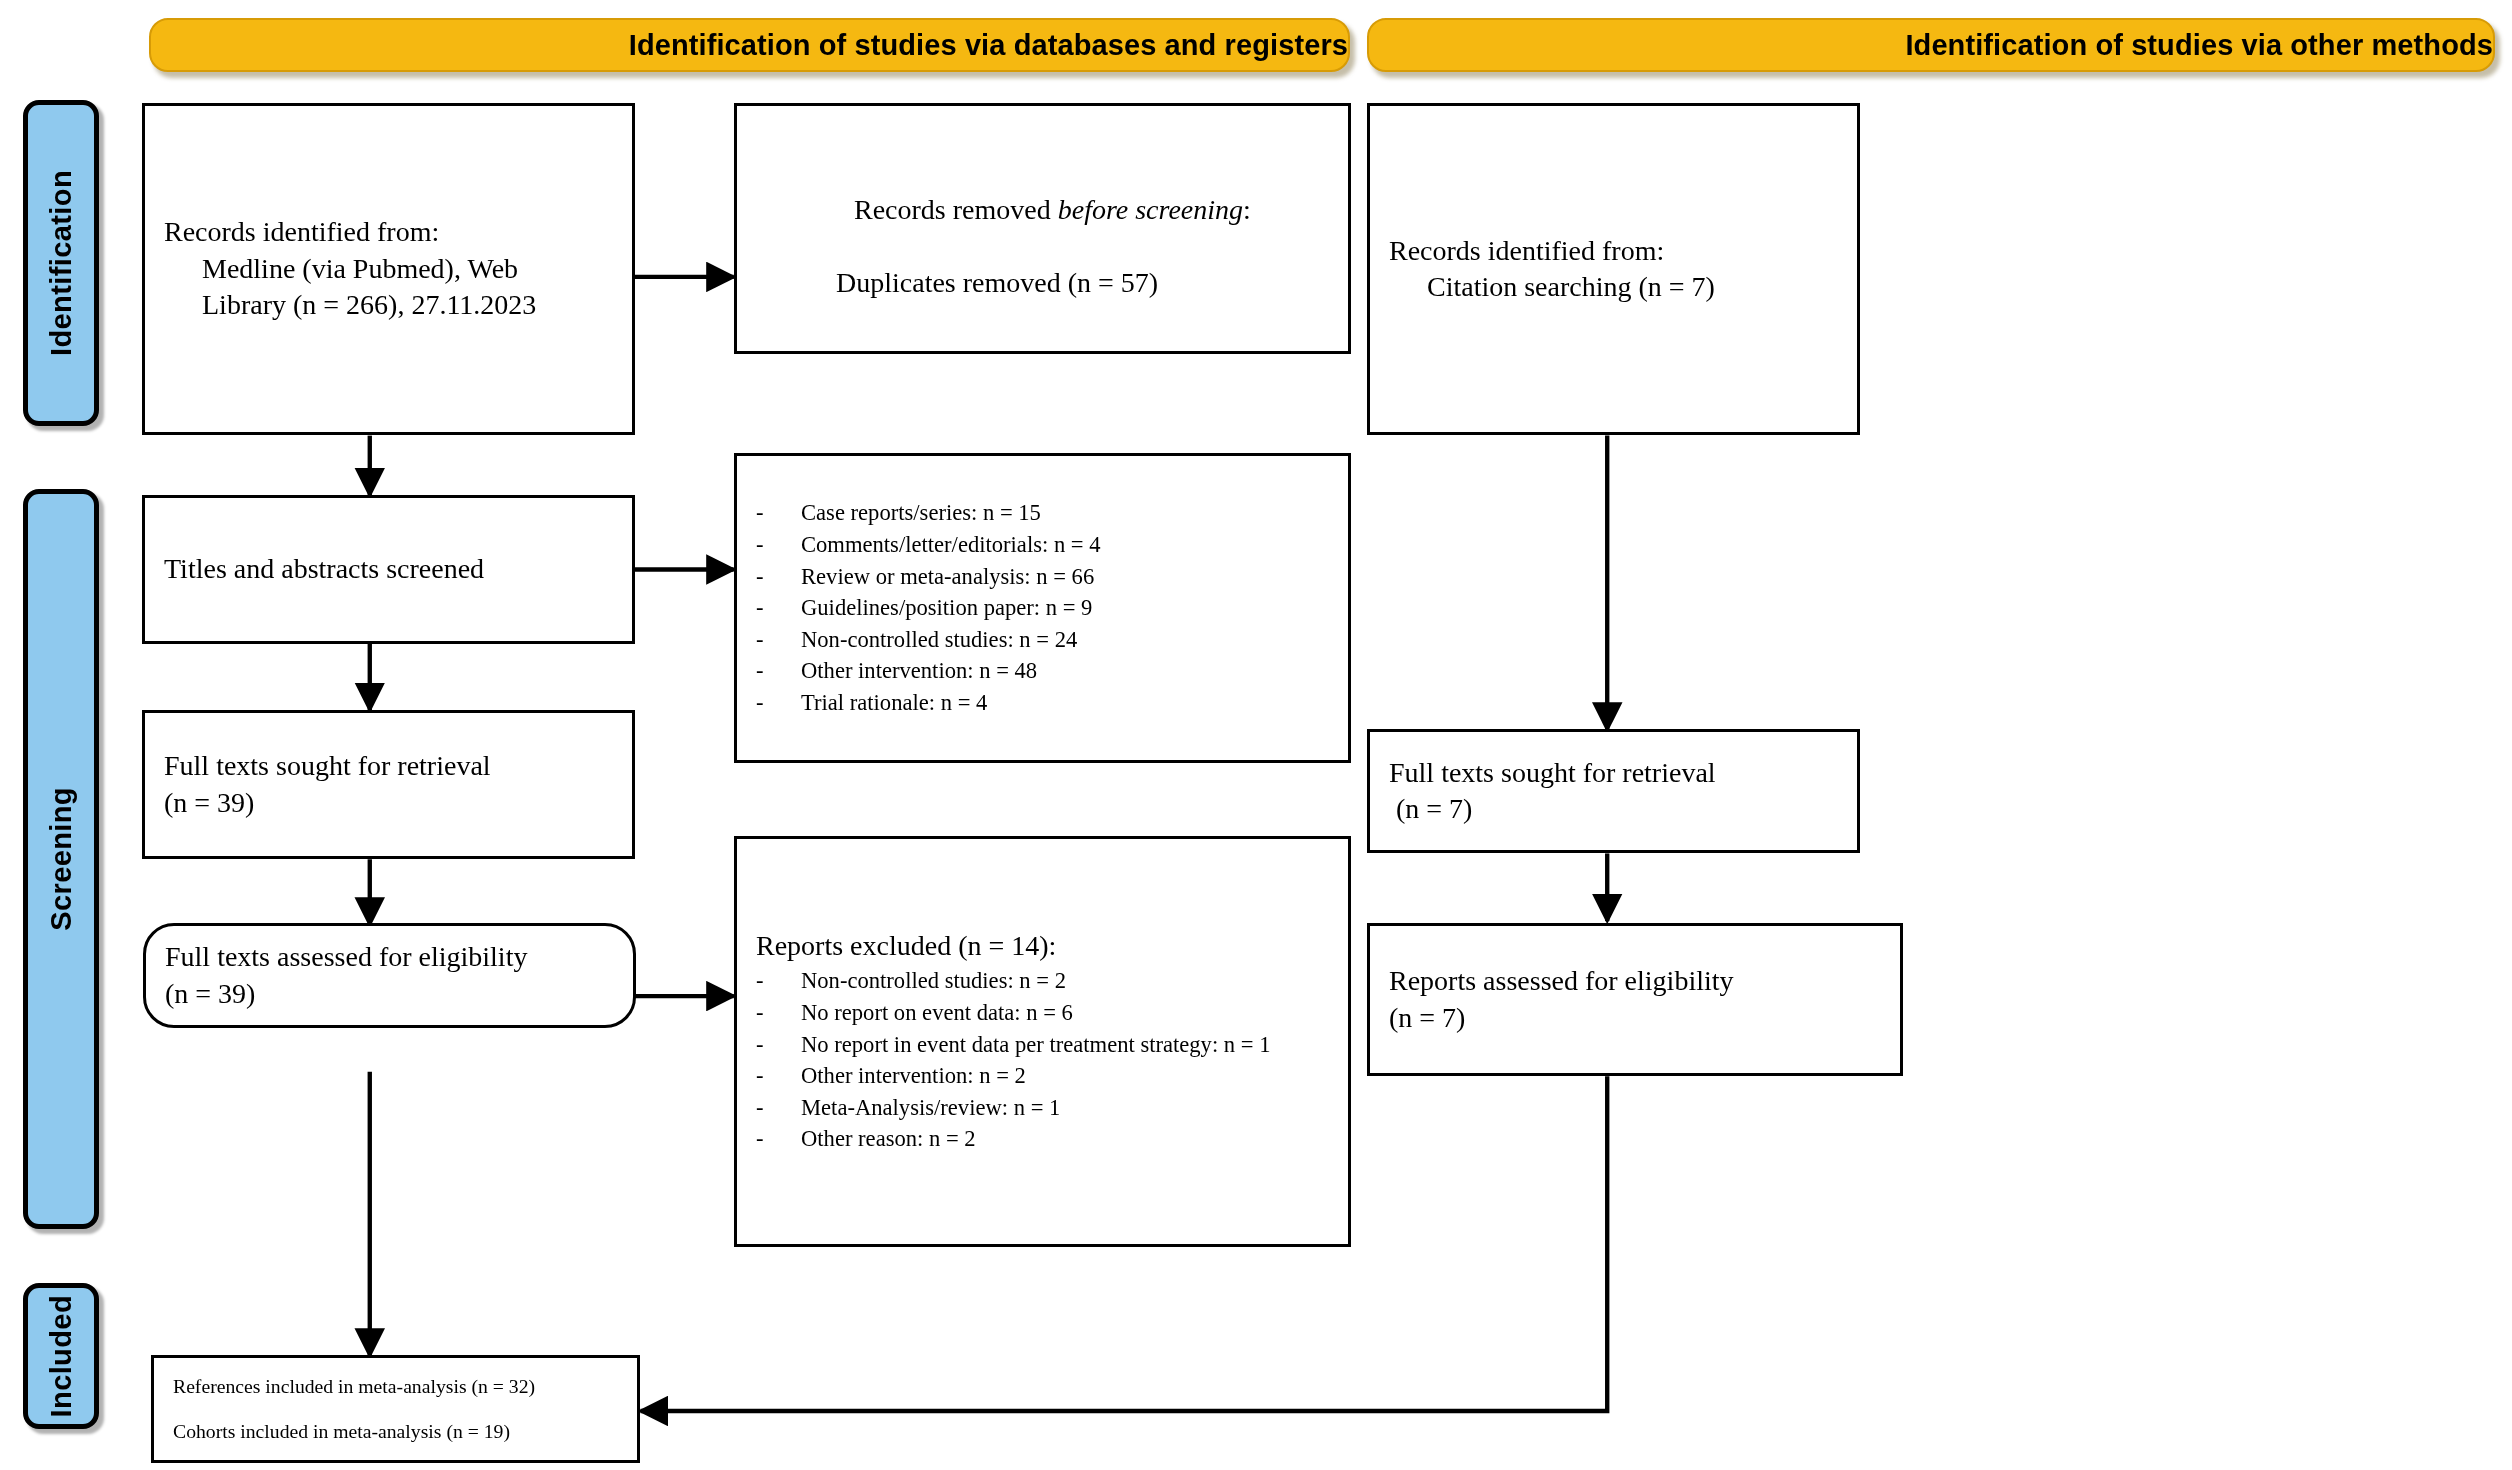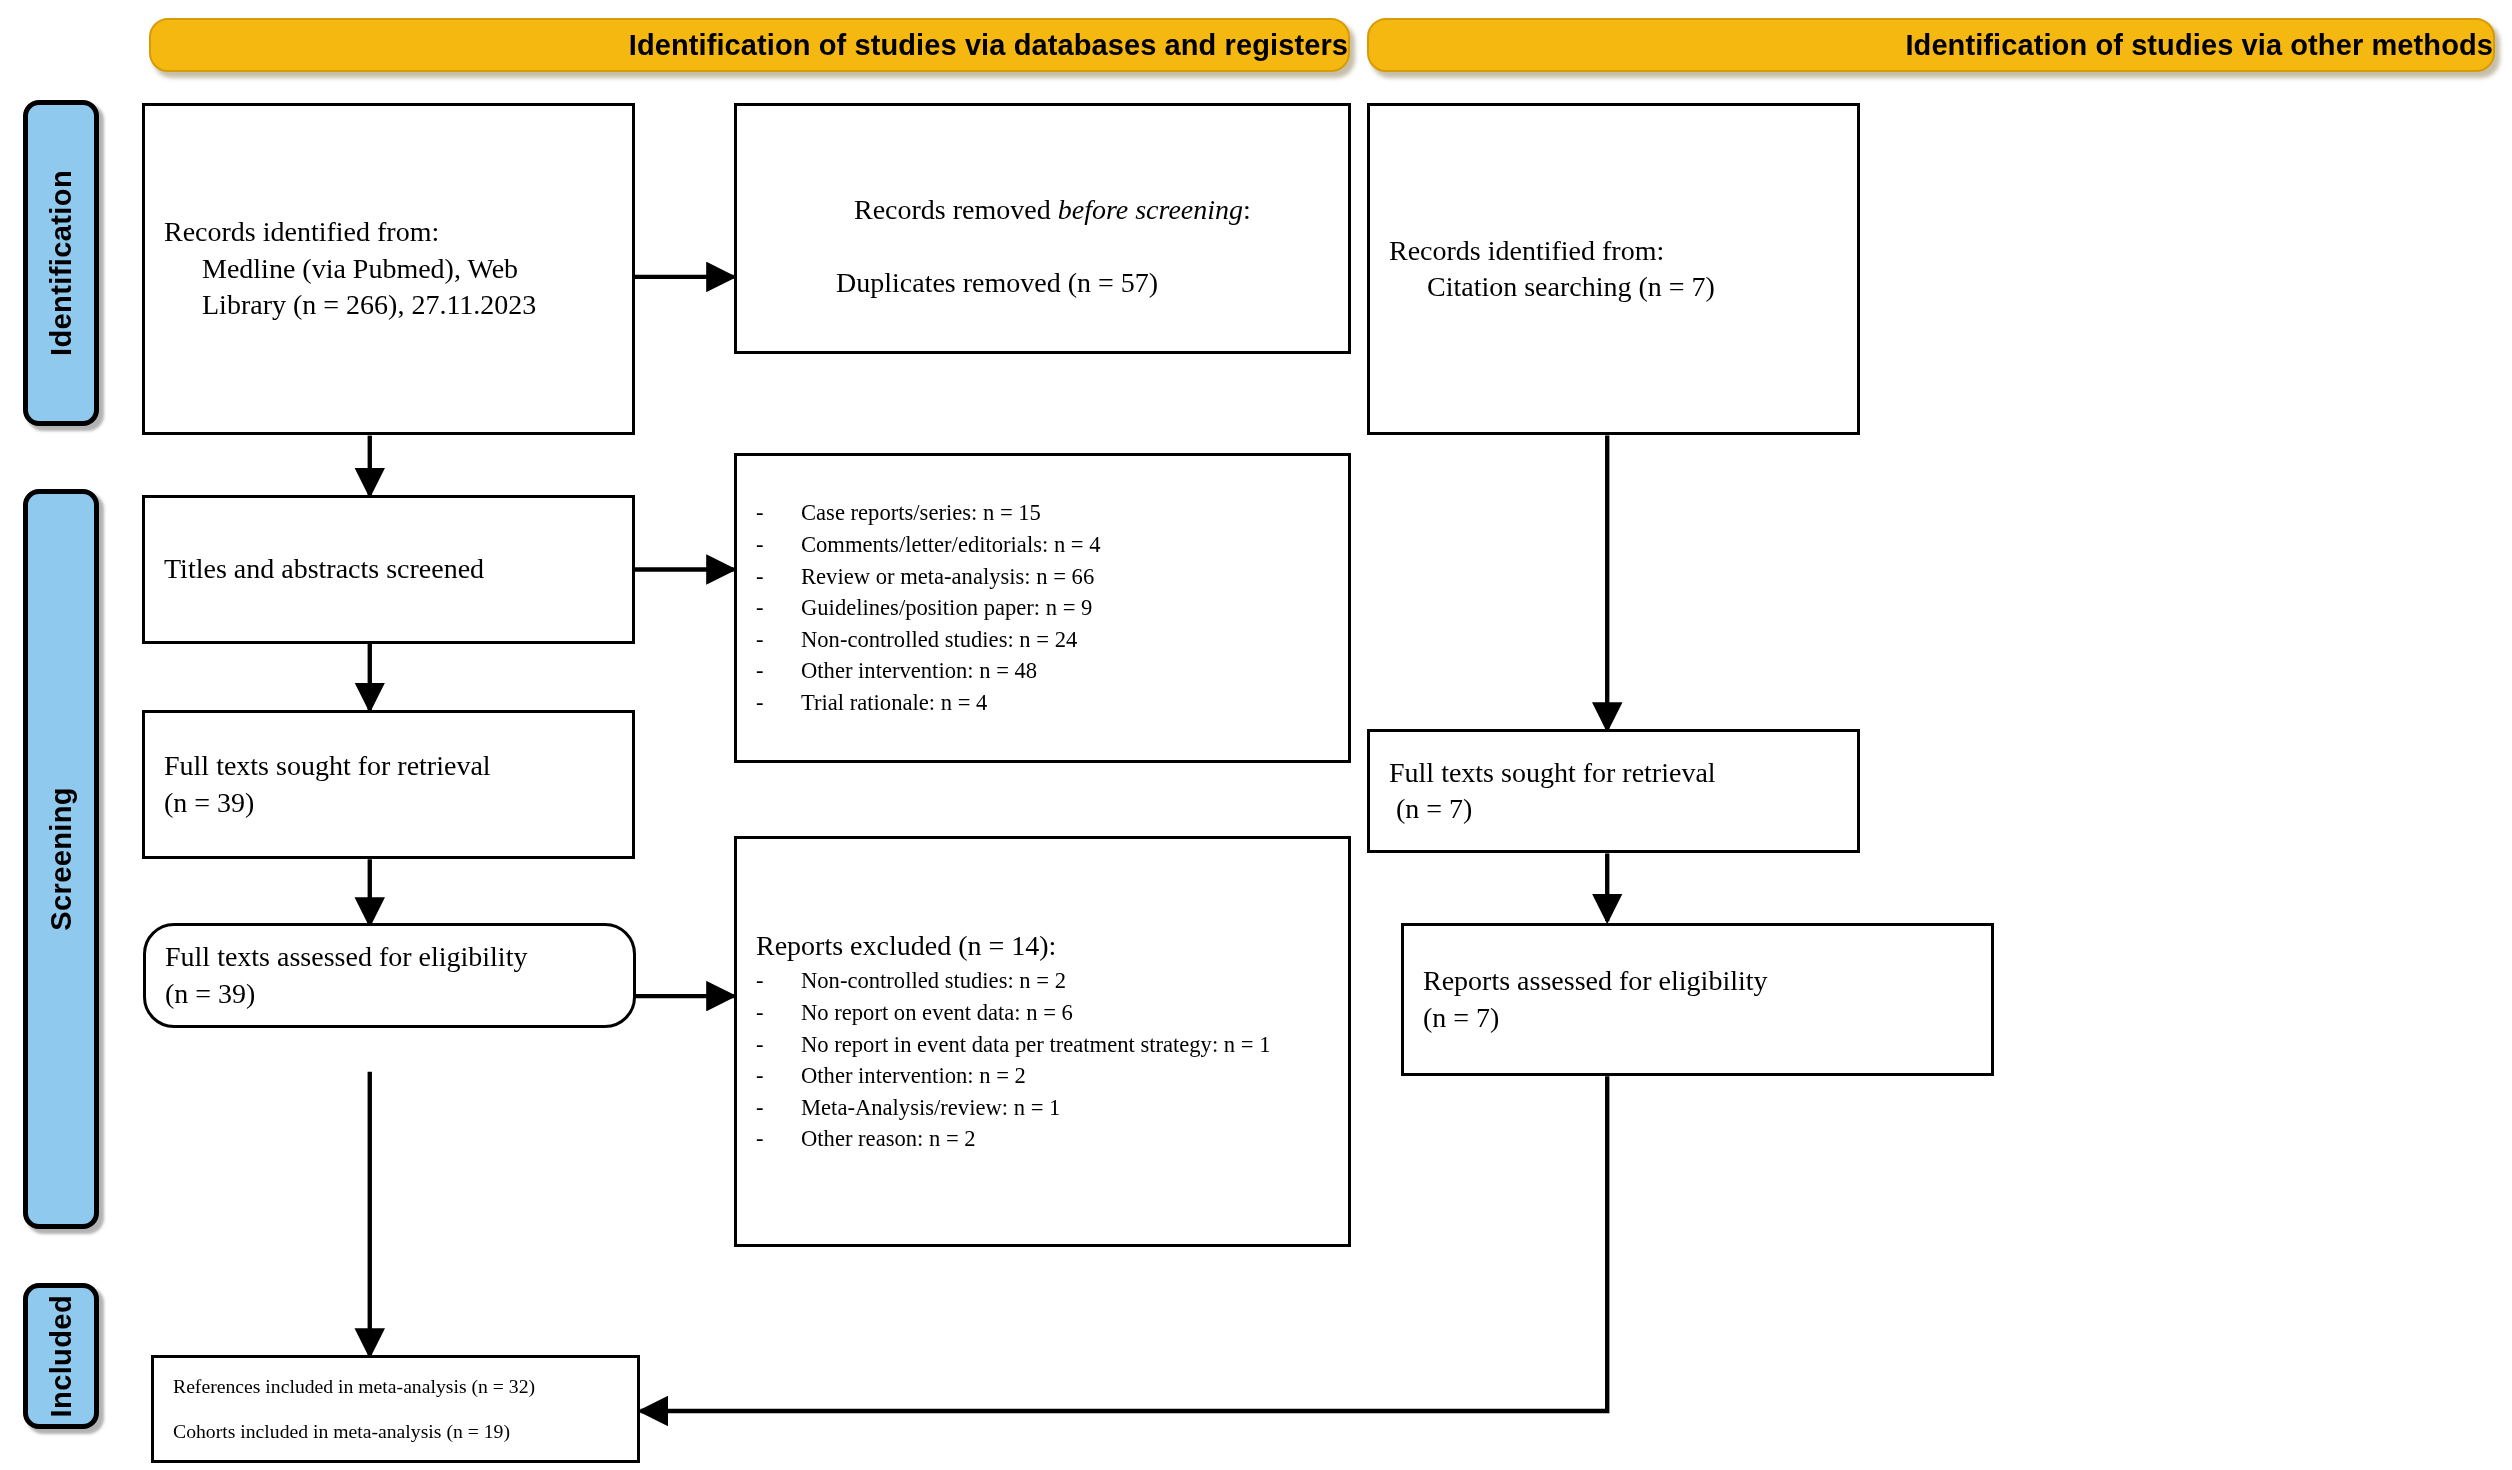--- a/index.html
+++ b/index.html
@@ -290,21 +290,21 @@
     </div>
   </div>
 
   <div class="node" style="left:1367px; top:729px; width:493px; height:124px;">
     <div class="node-inner">
       <div class="node-line">Full texts sought for retrieval</div>
       <div class="node-line"> (n = 7)</div>
     </div>
   </div>
 
-  <div class="node" style="left:1367px; top:923px; width:593px; height:153px;margin-left:34px;">
+  <div class="node" style="left:1367px; top:923px; width:536px; height:153px;">
     <div class="node-inner">
       <div class="node-line">Reports assessed for eligibility</div>
       <div class="node-line">(n = 7)</div>
     </div>
   </div>
 
   <div class="node node-small" style="left:151px; top:1355px; width:489px; height:108px;">
     <div class="node-inner">
       <div class="node-line">References included in meta-analysis (n = 32)</div>
       <div class="spacer"></div>

